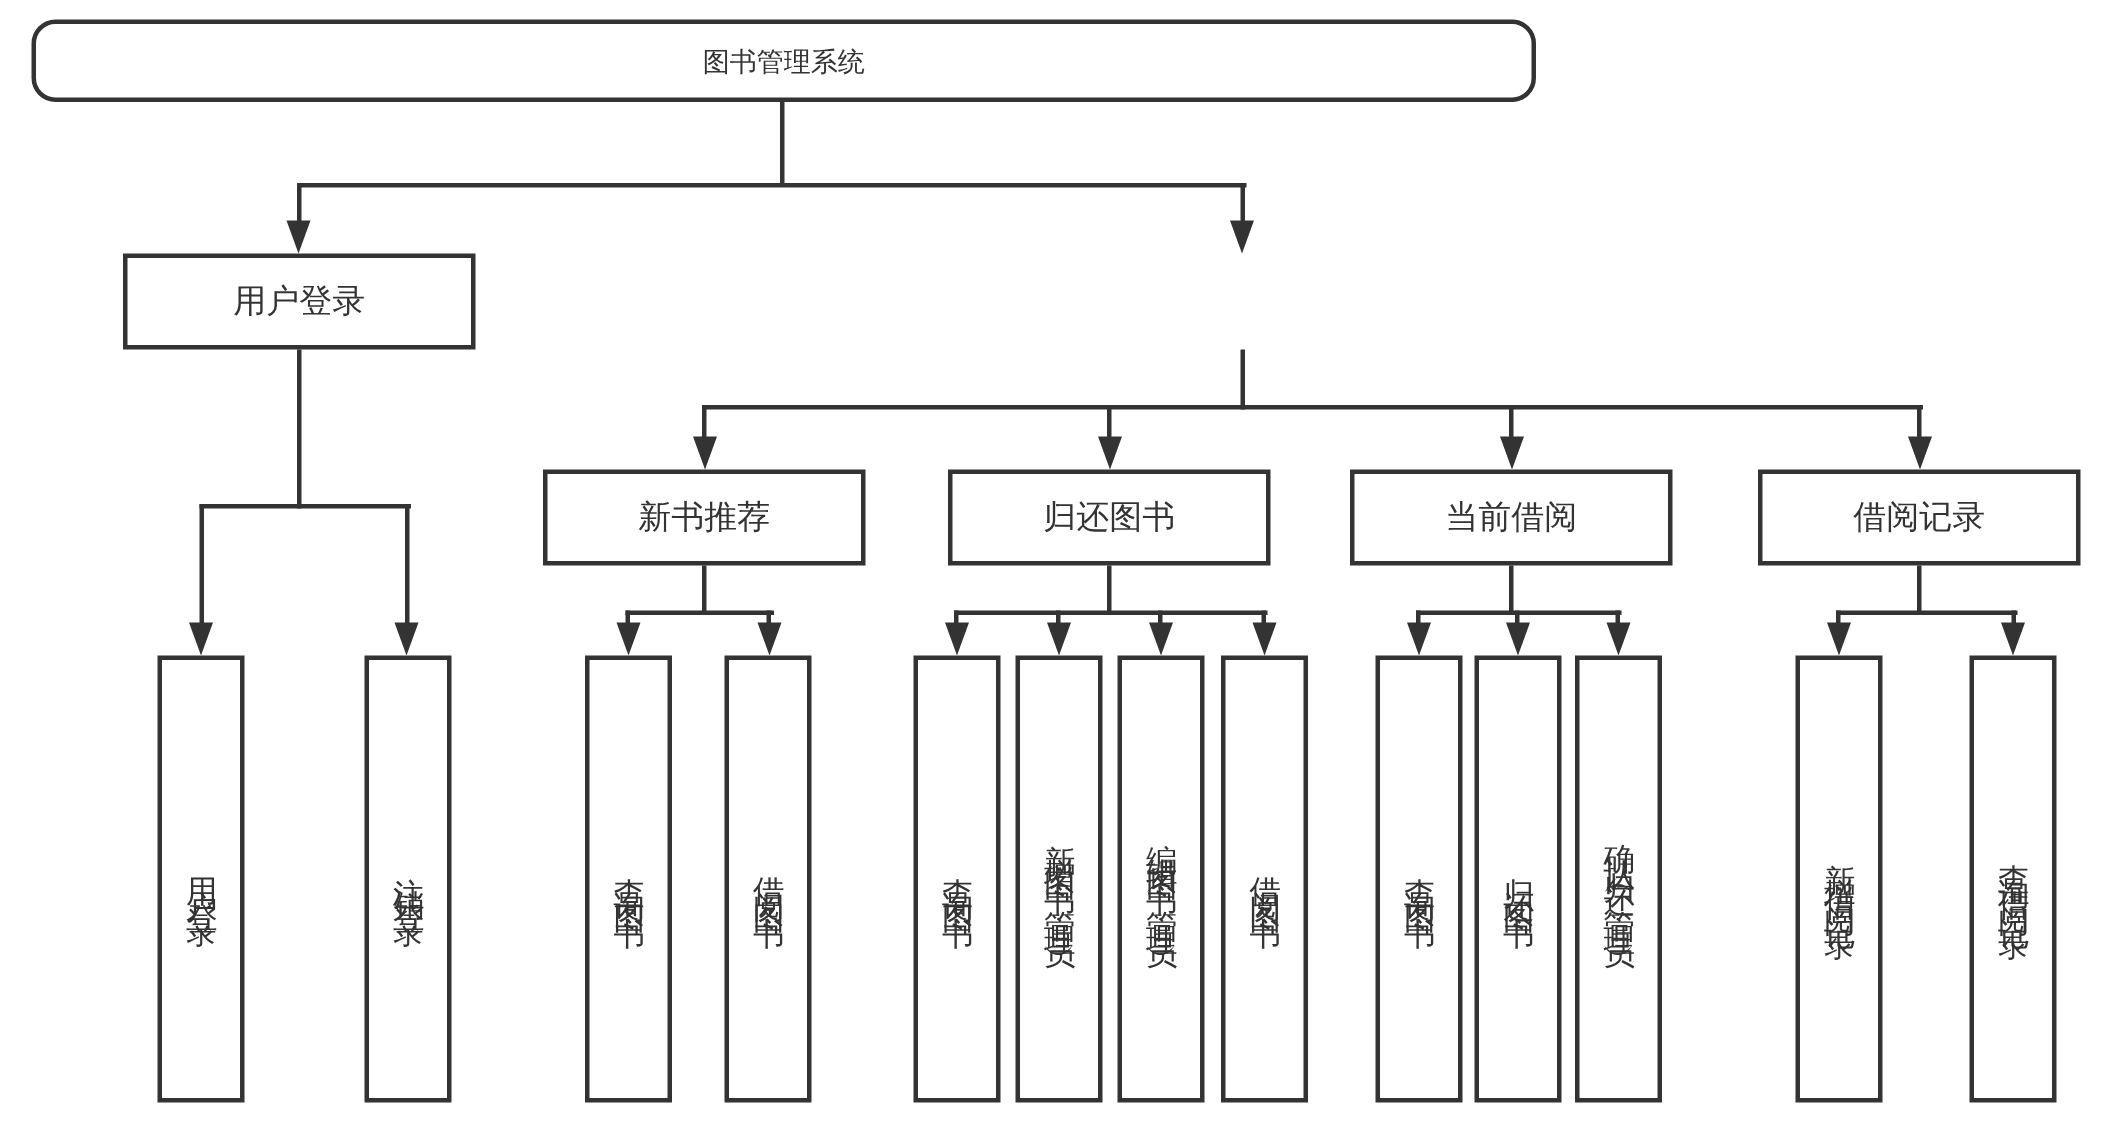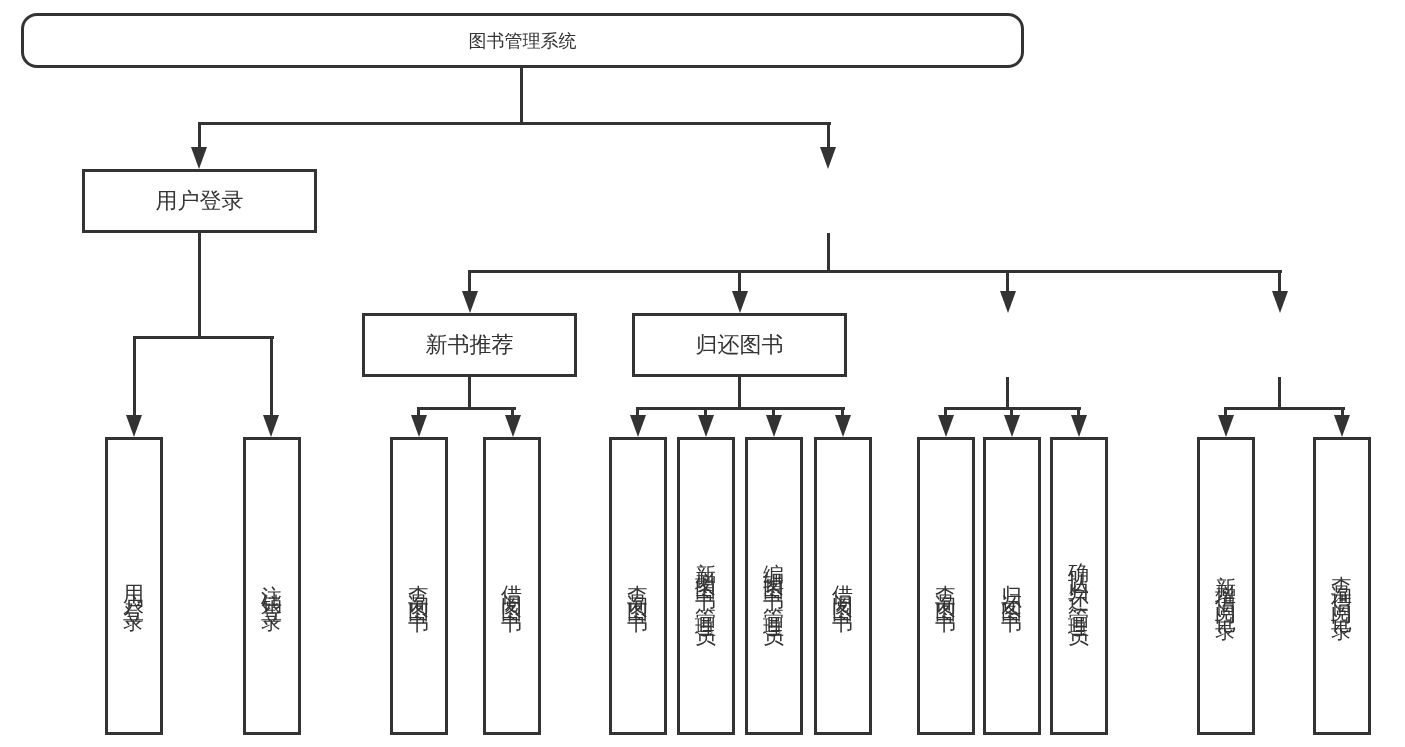--- a/index.html
+++ b/index.html
@@ -88,20 +88,22 @@
   <div class="arrow" style="left:462px;  top:291px;"></div>
   <div class="line-v" style="left:738px;  top:270px; height:24px;"></div>
   <div class="arrow" style="left:732px;  top:291px;"></div>
   <div class="line-v" style="left:1006px; top:270px; height:24px;"></div>
   <div class="arrow" style="left:1000px; top:291px;"></div>
   <div class="line-v" style="left:1278px; top:270px; height:24px;"></div>
   <div class="arrow" style="left:1272px; top:291px;"></div>
 
   <div class="box l3" style="left:362px;">新书推荐</div>
   <div class="box l3" style="left:632px;">归还图书</div>
+  <div class="box l3" style="left:900px;">当前借阅</div>
+  <div class="box l3" style="left:1172px;">借阅记录</div>
 
   <div class="line-v" style="left:468px; top:377px; height:32px;"></div>
   <div class="line-h" style="left:417px; top:407px; width:99px;"></div>
   <div class="line-v" style="left:417px; top:407px; height:10px;"></div>
   <div class="arrow" style="left:411px; top:415px;"></div>
   <div class="line-v" style="left:511px; top:407px; height:10px;"></div>
   <div class="arrow" style="left:505px; top:415px;"></div>
 
   <div class="line-v" style="left:738px; top:377px; height:32px;"></div>
   <div class="line-h" style="left:636px; top:407px; width:209px;"></div>

